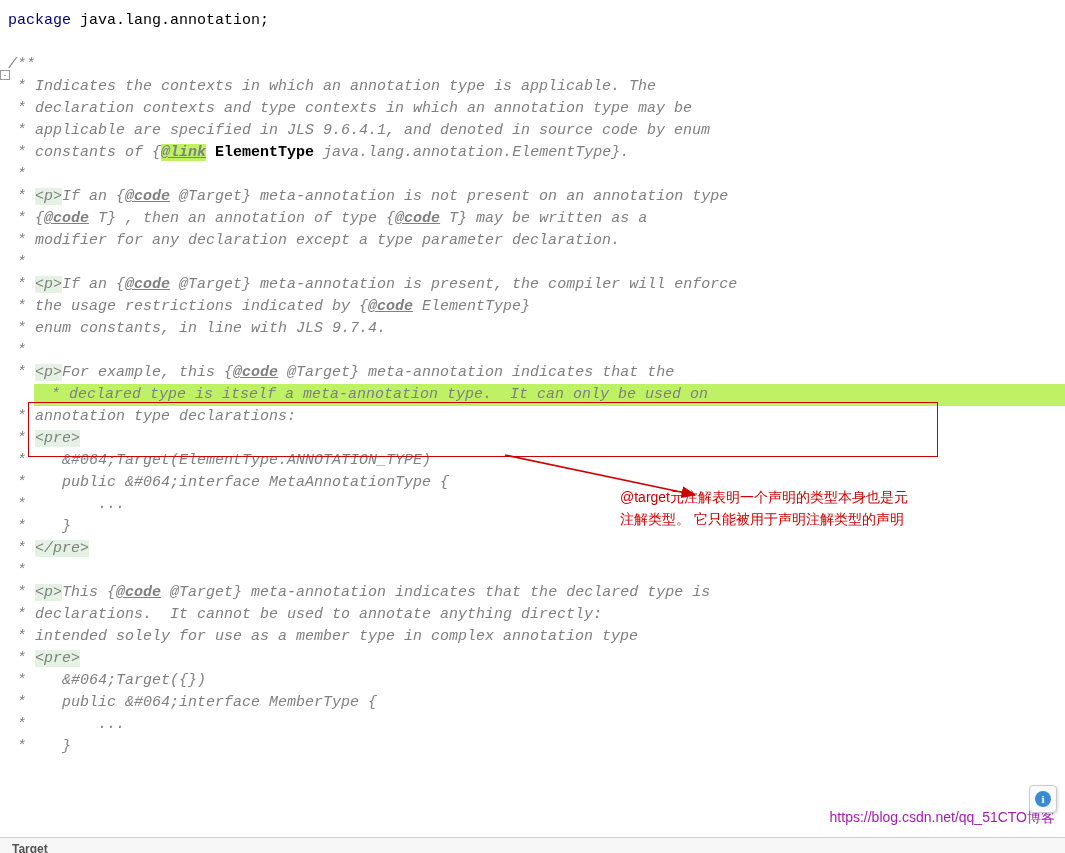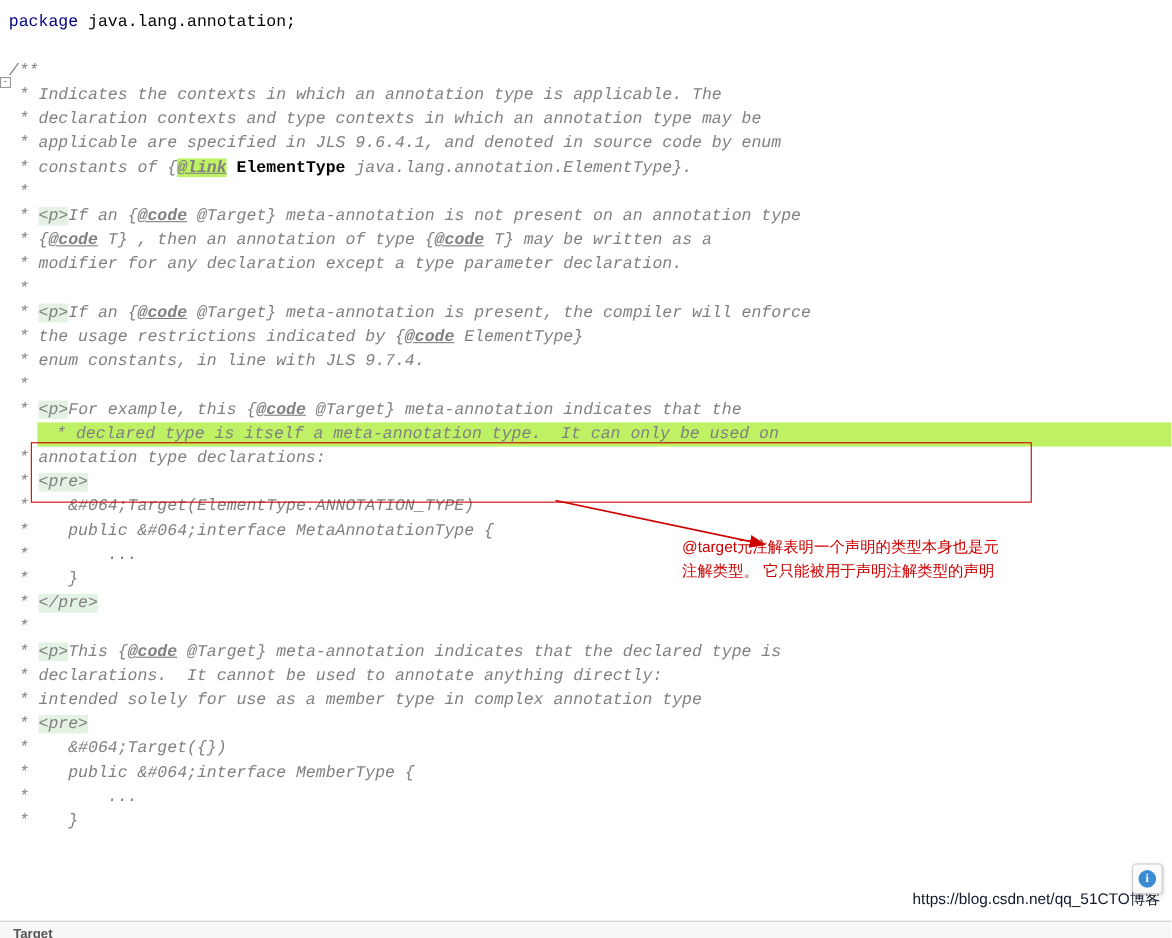--- a/index.html
+++ b/index.html
@@ -82,21 +82,21 @@
     .annotation-text {
       position: absolute;
       color: #cc0000;
       font-family: "SimSun", "Microsoft YaHei", sans-serif;
       font-size: 14px;
       font-style: normal;
       line-height: 22px;
     }
     .watermark {
       position: absolute;
-      color: #0f172a;
+      color: #a21caf;
       font-style: normal;
       font-family: Arial, sans-serif;
       font-size: 14px;
     }
     .info-bubble {
       position: absolute;
       right: 8px;
       bottom: 40px;
       width: 28px;
       height: 28px;

